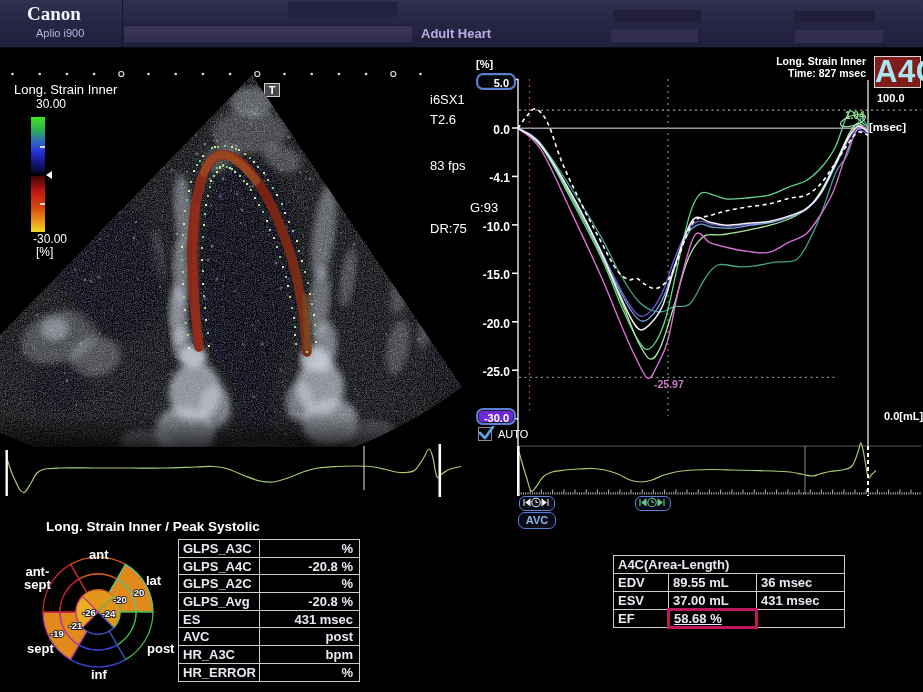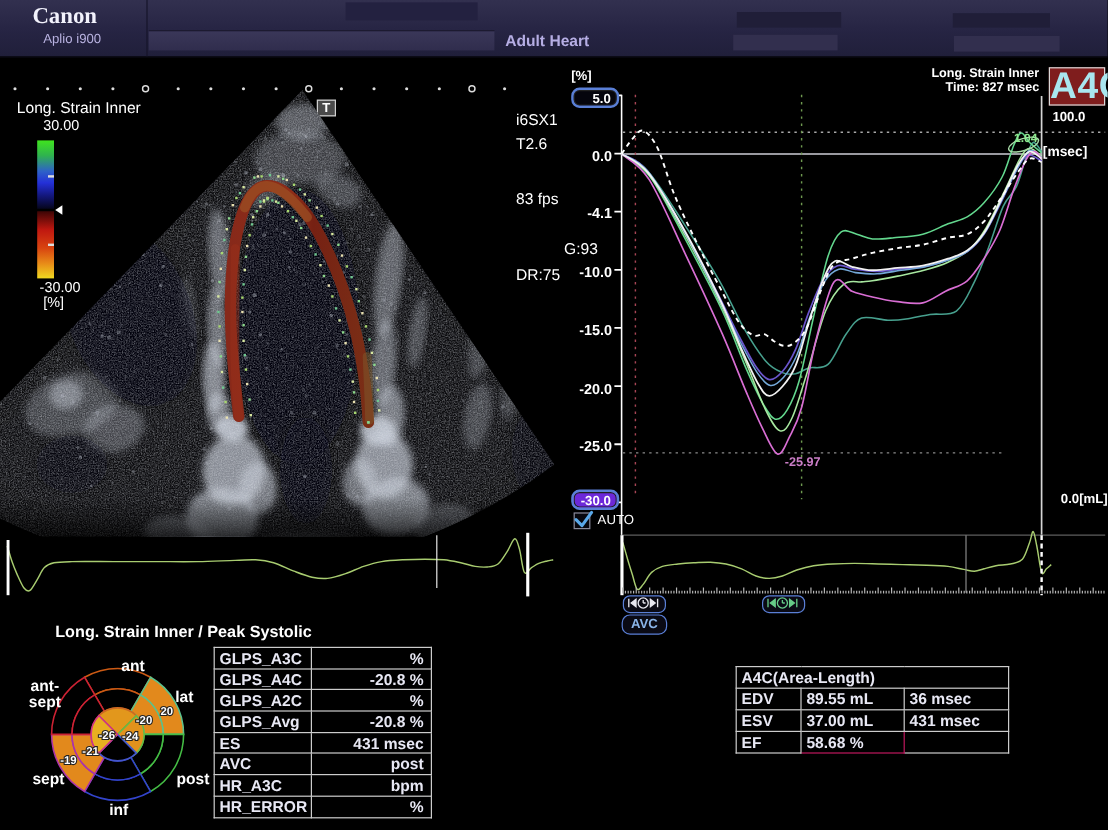--- a/index.html
+++ b/index.html
@@ -808,21 +808,21 @@
     <path d="M 70.0 70.0 L 85.6 54.4 A 22.0 22.0 0 0 1 85.6 85.6 Z" fill="#e2921c" stroke="#66bb44" stroke-width="1.3"></path>
     <path d="M 70.0 70.0 L 85.6 85.6 A 22.0 22.0 0 0 1 54.4 85.6 Z" fill="#000000" stroke="#4455cc" stroke-width="1.3"></path>
     <path d="M 70.0 70.0 L 54.4 85.6 A 22.0 22.0 0 0 1 54.4 54.4 Z" fill="#e8b020" stroke="#cc3388" stroke-width="1.3"></path>
     <text x="111" y="53.5" font-family="Liberation Sans" font-size="9.5" font-weight="bold" fill="#fff" stroke="#222" stroke-width="1.8" paint-order="stroke" text-anchor="middle">20</text>
     <text x="92" y="61" font-family="Liberation Sans" font-size="9.5" font-weight="bold" fill="#fff" stroke="#222" stroke-width="1.8" paint-order="stroke" text-anchor="middle">-20</text>
     <text x="61" y="74" font-family="Liberation Sans" font-size="9.5" font-weight="bold" fill="#fff" stroke="#222" stroke-width="1.8" paint-order="stroke" text-anchor="middle">-26</text>
     <text x="80.5" y="74.5" font-family="Liberation Sans" font-size="9.5" font-weight="bold" fill="#fff" stroke="#222" stroke-width="1.8" paint-order="stroke" text-anchor="middle">-24</text>
     <text x="47.5" y="87" font-family="Liberation Sans" font-size="9.5" font-weight="bold" fill="#fff" stroke="#222" stroke-width="1.8" paint-order="stroke" text-anchor="middle">-21</text>
     <text x="29" y="94.5" font-family="Liberation Sans" font-size="9.5" font-weight="bold" fill="#fff" stroke="#222" stroke-width="1.8" paint-order="stroke" text-anchor="middle">-19</text>
   </svg>
-<div class="abs w b" style="left:89px;top:547px;font-size:13px;margin-left:12px;">ant</div>
+<div class="abs w b" style="left:89px;top:547px;font-size:13px;">ant</div>
 <div class="abs w b" style="left:146px;top:573px;font-size:13px;">lat</div>
 <div class="abs w b" style="left:147px;top:641px;font-size:13px;">post</div>
 <div class="abs w b" style="left:91px;top:667px;font-size:13px;">inf</div>
 <div class="abs w b" style="left:27px;top:641px;font-size:13px;">sept</div>
 <div class="abs w b" style="left:24px;top:565px;font-size:13px;line-height:13px;text-align:center;">ant-<br>sept</div>
 <div class="abs" style="left:178px;top:539px;">
     <table style="border-collapse:collapse;">
       <tbody>
         <tr style="height:17.7px;">
           <td style="border:1px solid #ccc;width:76px;padding:0 0 0 4px;color:#e8e8f4;font-size:13px;font-weight:bold;">GLPS_A3C</td>
@@ -870,17 +870,17 @@
           <td style="border:1px solid #ccc;width:81px;padding:0 0 0 4px;">89.55 mL</td>
           <td style="border:1px solid #ccc;width:82px;padding:0 0 0 4px;">36 msec</td>
         </tr>
         <tr style="height:18px;">
           <td style="border:1px solid #ccc;width:49px;padding:0 0 0 4px;">ESV</td>
           <td style="border:1px solid #ccc;width:81px;padding:0 0 0 4px;">37.00 mL</td>
           <td style="border:1px solid #ccc;width:82px;padding:0 0 0 4px;">431 msec</td>
         </tr>
         <tr style="height:18px;">
           <td style="border:1px solid #ccc;width:49px;padding:0 0 0 4px;">EF</td>
-          <td style="border:1px solid #be185d;width:81px;padding:0 0 0 4px;">58.68 %</td>
+          <td style="border:3px solid #be185d;width:81px;padding:0 0 0 4px;text-decoration:underline;">58.68 %</td>
           <td style="border:1px solid #ccc;width:82px;padding:0 0 0 4px;"></td>
         </tr>
       </tbody>
     </table>
   </div>
 </body></html>

